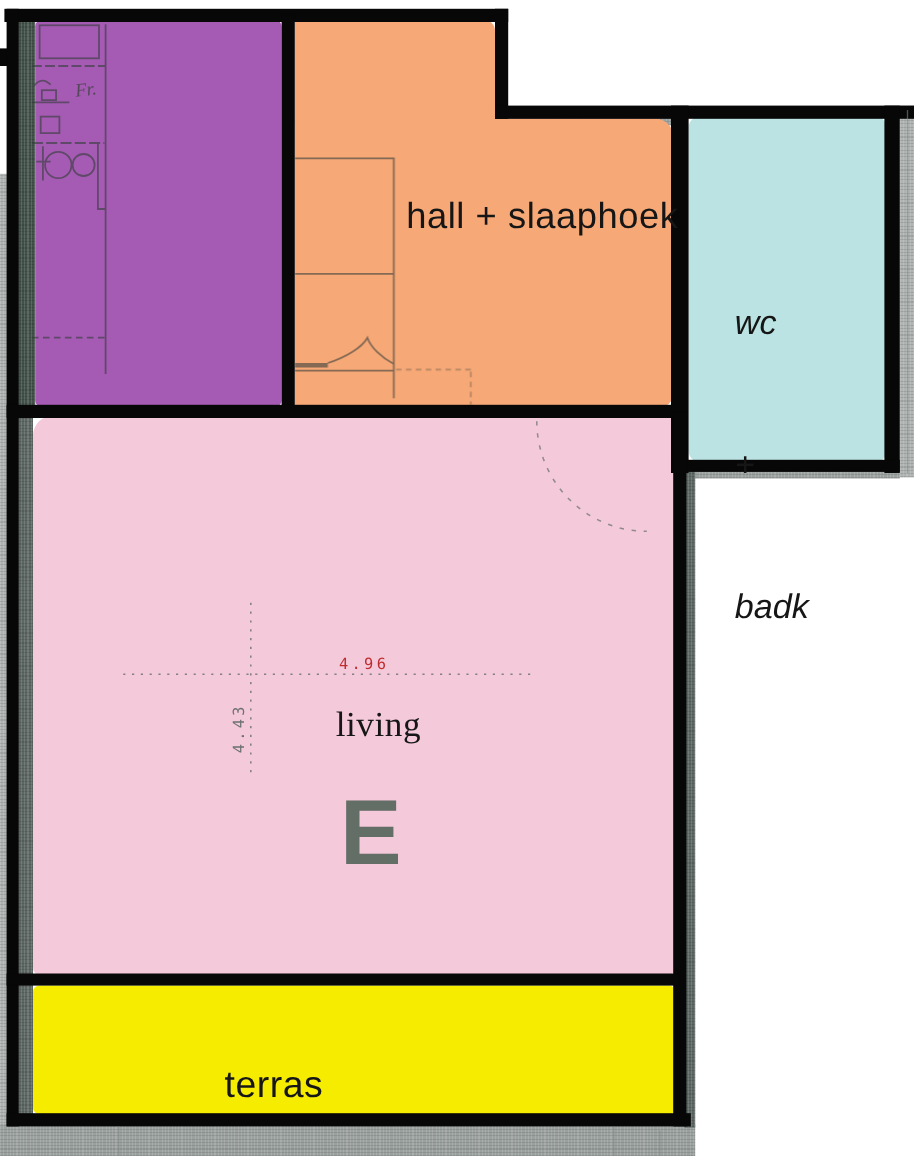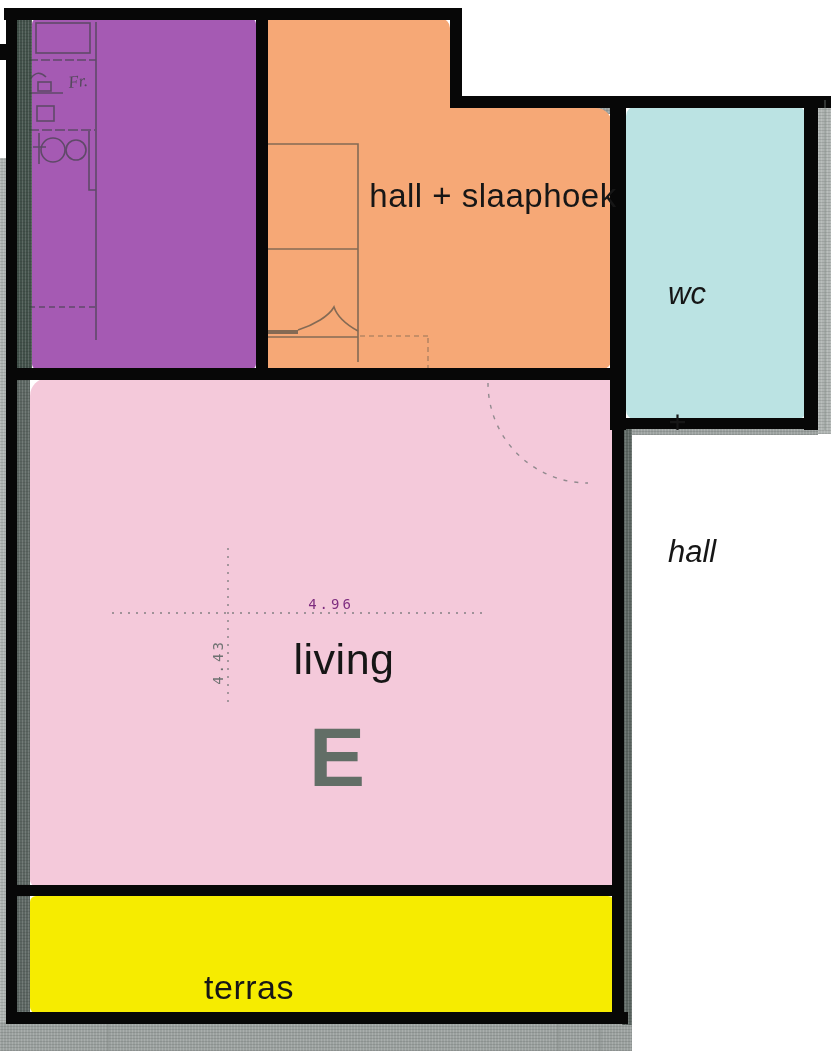--- a/index.html
+++ b/index.html
@@ -13,21 +13,21 @@
     background-image:
       repeating-linear-gradient(0deg, rgba(0,0,0,0.10) 0 1px, transparent 1px 3px),
       repeating-linear-gradient(90deg, rgba(255,255,255,0.14) 0 1px, transparent 1px 3px);
   }
   .room{position:absolute;}
   .label{
     position:absolute;color:#161616;white-space:nowrap;
     transform:translate(-50%,-50%);letter-spacing:0.5px;
   }
   .lbl-33{font-size:33px;}
-  .lbl-36{font-size:43px;}
+  .lbl-36{font-size:32px;font-family:Liberation Serif, serif;}
   .lbl-34{font-size:34px;}
   .wc-block{
     position:absolute;left:668px;top:186px;color:#161616;
     font-size:31px;line-height:43px;white-space:pre;font-style:italic;
   }
   .dim{
     position:absolute;font-family:"DejaVu Sans Mono",monospace;
     font-size:14px;letter-spacing:3px;opacity:0.9;
     transform:translate(-50%,-50%);white-space:nowrap;
   }
@@ -112,23 +112,23 @@
       <path d="M825 100 V430"></path>
       <path d="M108 1024 V1051 M558 1024 V1051 M600 1028 V1051"></path>
     </g>
   </svg>
 
   <div class="label lbl-33" style="left:493px;top:196px;">hall + slaaphoek</div>
 
   <div class="wc-block">
     <div>wc</div>
     <div>+</div>
-    <div>hall</div>
+    <div>badk</div>
   </div>
 
   <div class="label lbl-36" style="left:344px;top:659px;">living</div>
   <div class="label lbl-34" style="left:249px;top:987px;">terras</div>
 
-  <div class="dim" style="left: 331px; top: 604px; color: #701a75;">4.96</div>
+  <div class="dim" style="left: 331px; top: 604px; color: #b91c1c;">4.96</div>
   <div class="dim dim-vert" style="left: 218px; top: 662px; color: rgb(95, 104, 101);">4.43</div>
   <div class="stamp" style="left: 337px; top: 757px; color: rgb(78, 97, 86);">E</div>
 
 </div>
 
 </body></html>

